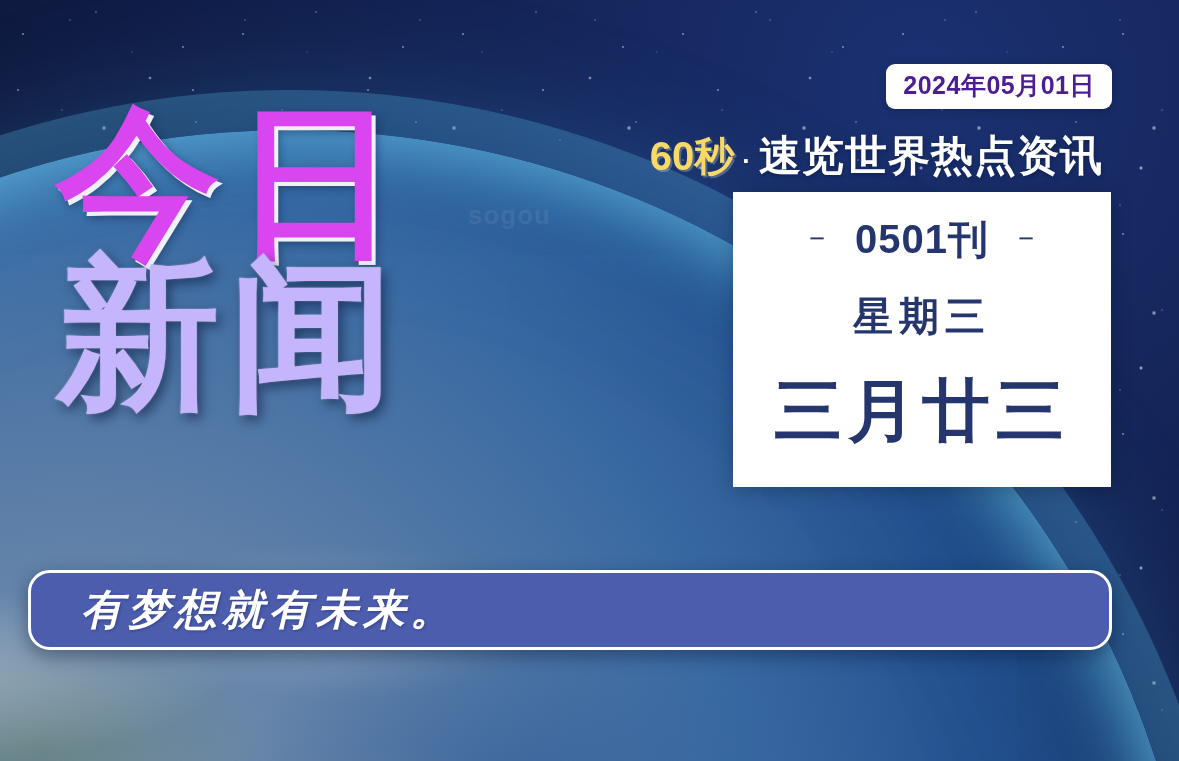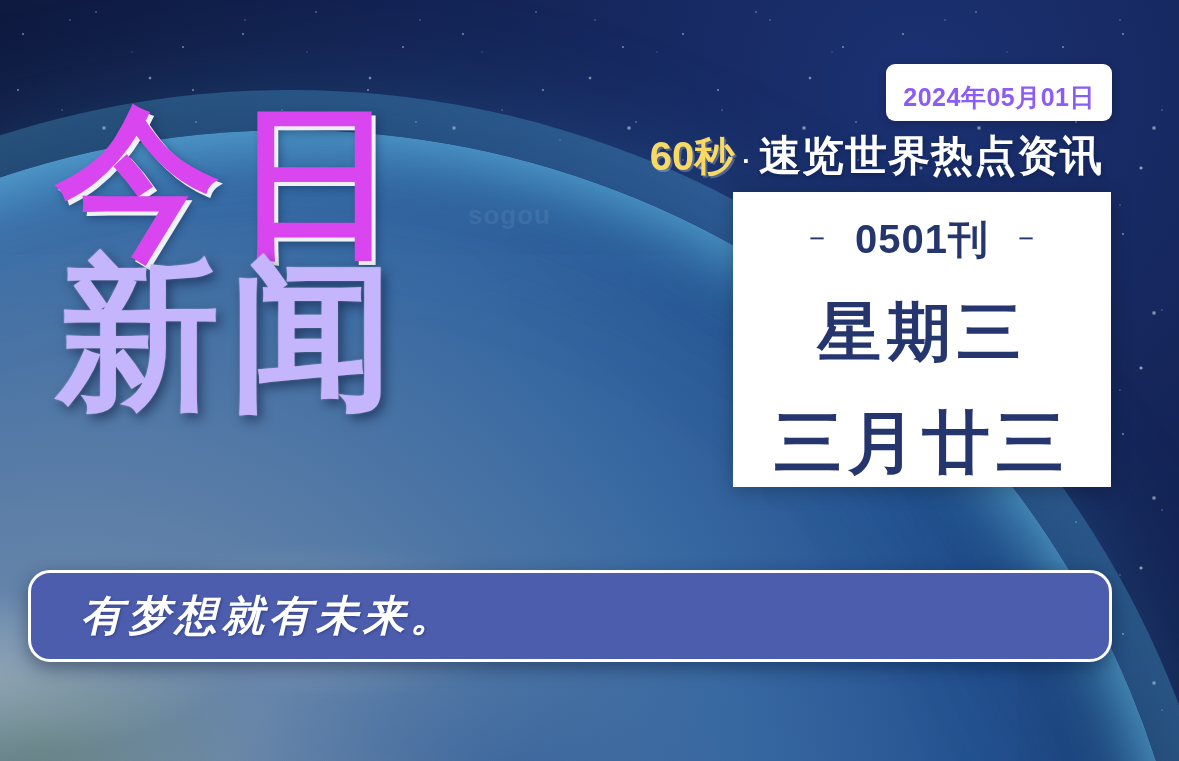--- a/index.html
+++ b/index.html
@@ -155,24 +155,24 @@
       0 0 2px rgba(255,255,255,.6);
     font-family:"DejaVu Sans","Liberation Sans",sans-serif;
   }
 
   
   .date-badge {
     position:absolute;
     right:67px; top:64px;
     z-index:8;
     background:#ffffff;
-    color:#8b5cf6;
+    color:#4c1d95;
     font-size:25px;
     font-weight:700;
-    padding:17px 17px 7px;
+    padding:5px 17px 7px;
     border-radius:9px;
     letter-spacing:.5px;
     box-shadow:0 2px 10px rgba(0,0,0,.22);
     white-space:nowrap;
   }
 
   
   .tagline {
     position:absolute;
     right:76px; top:128px;
@@ -228,40 +228,40 @@
     margin-top:6px;
   }
   .issue-dash {
     font-size:30px;
     font-weight:400;
     color:#25366e;
     transform:translateY(-2px);
   }
   .weekday {
     color:#25366e;
-    font-size:64px;
+    font-size:40px;
     font-weight:900;
     letter-spacing:6px;
     margin-top:22px;
     font-family:"DejaVu Sans","Liberation Sans",sans-serif;
   }
   .lunar {
     color:#25366e;
     font-size:68px;
     font-weight:900;
     letter-spacing:6px;
     margin-top:22px;
     font-family:"DejaVu Sans","Liberation Sans",sans-serif;
   }
 
   
   .quote-bar {
     position:absolute;
     left:28px; top:570px;
-    width:1084px; height:92px;
+    width:1084px; height:80px;
     background:#4c5dae;
     border:3px solid #ffffff;
     border-radius:22px;
     display:flex;
     align-items:center;
     padding-left:50px;
     z-index:8;
     box-shadow:0 6px 18px rgba(5,15,45,.4);
   }
   .quote-text {

